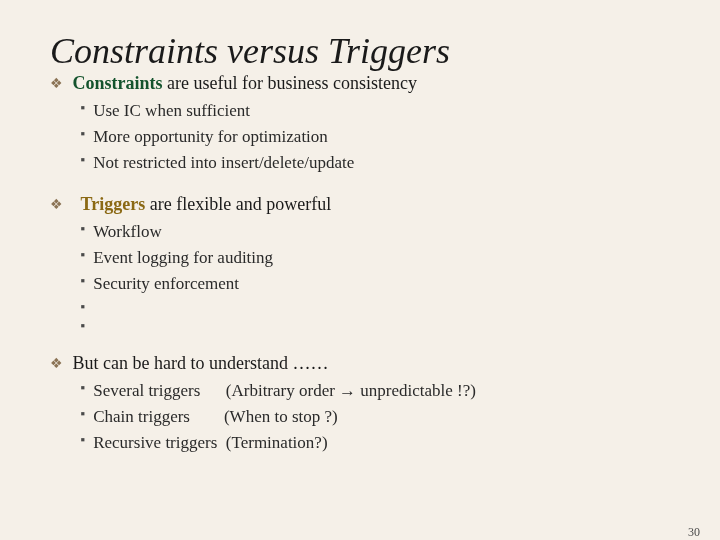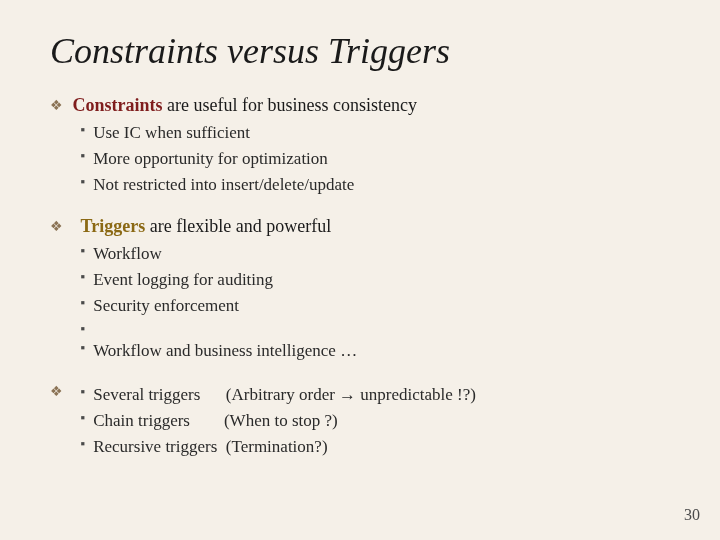--- a/index.html
+++ b/index.html
@@ -21,21 +21,20 @@
       width: 720px;
       height: 540px;
       padding: 30px 50px 30px 50px;
       position: relative;
     }
 
     .title {
       font-size: 36px;
       font-style: italic;
       color: #1a1a1a;
-      margin-bottom: 22px;
       font-weight: normal;
     }
 
     .section {
       display: flex;
       align-items: flex-start;
       margin-bottom: 16px;
     }
 
     .bullet-diamond {
@@ -51,21 +50,21 @@
     }
 
     .section-title {
       font-size: 18px;
       color: #1a1a1a;
       margin-bottom: 4px;
       line-height: 1.3;
     }
 
     .section-title .keyword-constraints {
-      color: #7f1d1d;
+      color: #14532d;
       font-weight: bold;
     }
 
     .section-title .keyword-triggers {
       color: #8B6914;
       font-weight: bold;
       margin-left: 8px;
     }
 
     .sub-list {
@@ -88,23 +87,23 @@
     }
 
     .sub-text {
       font-size: 17px;
       color: #2a2a2a;
       line-height: 1.4;
     }
 
     .page-number {
       position: absolute;
-      bottom: 16px;
+      bottom: 0;
       right: 20px;
-      font-size: 16px;
+      font-size: 12px;
       color: #4a4a4a;
     }
 
     .inline-normal {
       font-weight: normal;
       color: #1a1a1a;
     }
   </style>
 </head>
 <body>
@@ -155,29 +154,31 @@
         </div>
         <div class="sub-item">
           <span class="sub-bullet">▪</span>
           <span class="sub-text">Security enforcement</span>
         </div>
         <div class="sub-item">
           <span class="sub-bullet">▪</span>
         </div>
         <div class="sub-item">
           <span class="sub-bullet">▪</span>
-          <span class="sub-text">Workflow and business intelligence …</span>
         </div>
       </div>
     </div>
   </div>
 
   <div class="section">
     <span class="bullet-diamond">❖</span>
     <div class="section-content">
+      <div class="section-title">
+        <span class="inline-normal">But can be hard to understand ……</span>
+      </div>
       <div class="sub-list">
         <div class="sub-item">
           <span class="sub-bullet">▪</span>
           <span class="sub-text">Several triggers&nbsp;&nbsp;&nbsp;&nbsp;&nbsp;&nbsp;(Arbitrary order → unpredictable !?)</span>
         </div>
         <div class="sub-item">
           <span class="sub-bullet">▪</span>
           <span class="sub-text">Chain triggers&nbsp;&nbsp;&nbsp;&nbsp;&nbsp;&nbsp;&nbsp;&nbsp;(When to stop ?)</span>
         </div>
         <div class="sub-item">

